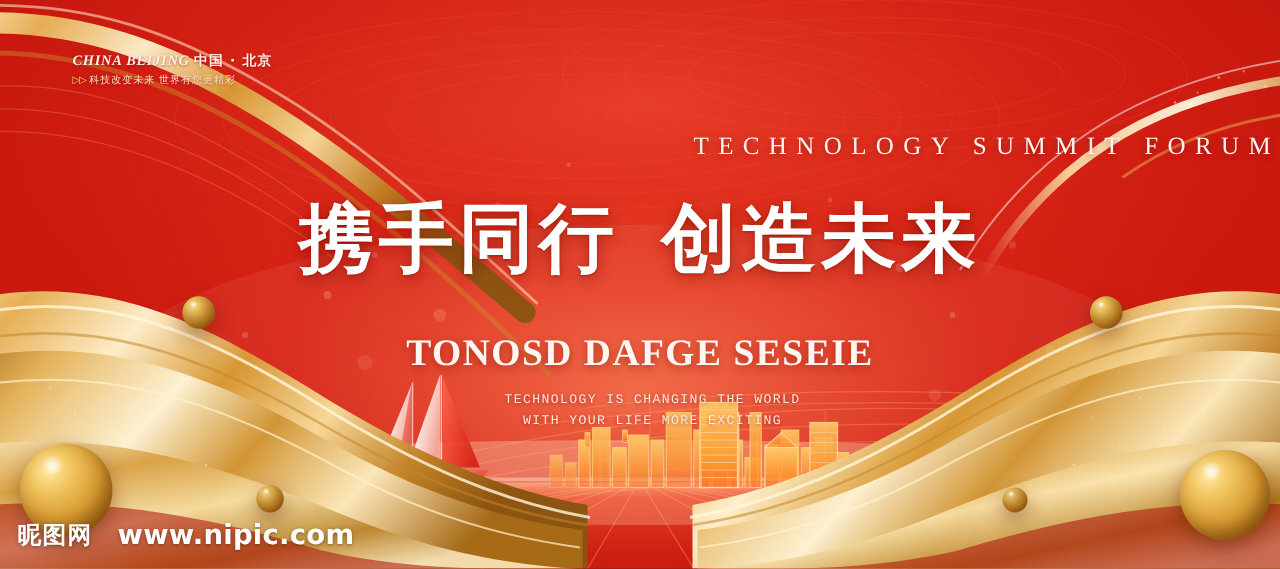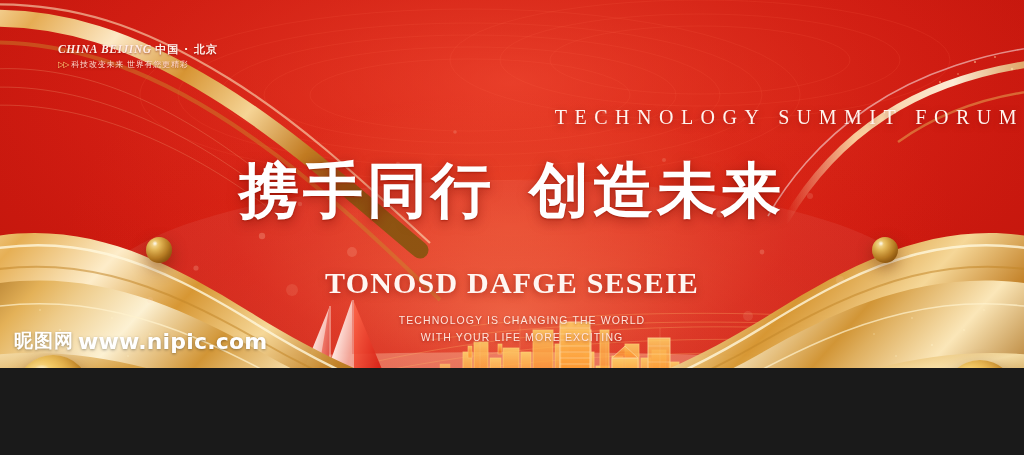--- a/index.html
+++ b/index.html
@@ -2,21 +2,21 @@
 <html><head>
 <meta charset="utf-8">
 <title>Technology Summit Forum Poster</title>
 <style>
   * { margin:0; padding:0; box-sizing:border-box; }
   html,body { background:#1a1a1a; }
   body { font-family:"Liberation Sans", sans-serif; }
 
   .poster{
     position:relative;
-    width:1024px; height:368px;
+    width:1024px; height:455px;
     overflow:hidden;
     background:
       radial-gradient(ellipse 620px 300px at 50% 62%, rgba(255,120,70,0.55) 0%, rgba(228,40,22,0.25) 45%, rgba(200,20,14,0.0) 72%),
       radial-gradient(ellipse 900px 420px at 50% 30%, #e02a16 0%, #cf1a10 48%, #b31209 100%),
       linear-gradient(180deg,#c8150d 0%, #d01d11 40%, #cc190f 100%);
   }
 
   
   .swirl{ position:absolute; inset:0; pointer-events:none; }
   .svgfull{ position:absolute; inset:0; width:1024px; height:455px; }
@@ -43,21 +43,21 @@
     font-family:"Liberation Serif", serif;
     font-style:italic; font-weight:bold;
     font-size:11.5px; letter-spacing:0.6px;
     color:#ffeee8; white-space:nowrap;
     text-shadow:0 1px 2px rgba(120,10,0,.55);
   }
   .corner-brand .cb-cn{ font-style:normal; font-family:"DejaVu Sans", sans-serif; font-size:11px; letter-spacing:1px; }
   .corner-brand .cb-sub{
     margin-top:3px; font-size:8px; letter-spacing:.8px;
     color:#ffd9cd; white-space:nowrap;
-    font-family:Liberation Serif, serif;
+    font-family:Liberation Sans, sans-serif;
     text-shadow:0 1px 2px rgba(120,10,0,.5);
   }
   .cb-arrow{ color:#ffd27a; margin-right:3px; font-size:8px; letter-spacing:-1px; }
 
   .center{
     position:absolute; left:0; right:0; top:0; z-index:40;
     text-align:center;
   }
   .eyebrow{
     margin-top:106px;
@@ -79,29 +79,29 @@
   .subhead{
     margin-top:34px;
     font-family:"Liberation Serif", serif;
     font-weight:bold; font-size:30px;
     letter-spacing:1.2px; color:#fff6f2;
     text-shadow:0 2px 7px rgba(115,10,0,.5);
   }
   .tagline{
     margin-top:12px;
     font-size:10.5px; letter-spacing:1.1px; line-height:1.65;
-    color:#ffe4db; font-family:Liberation Sans, sans-serif;
+    color:#ffe4db; font-family:Liberation Mono, monospace;
     text-shadow:0 1px 3px rgba(120,10,0,.5);
     margin-left:20px;
   }
 
   
   .watermark{
     position:absolute; left:14px; bottom:14px; z-index:60;
-    display:flex; align-items:center; gap:4px;
+    display:flex; align-items:center; gap:20px;
   }
   .wm-cn{
     font-family:"DejaVu Sans", sans-serif;
     font-size:19px; font-weight:bold; color:#ffffff;
     letter-spacing:1px;
     text-shadow:0 1px 3px rgba(0,0,0,.35);
   }
   .wm-url{
     font-family:"DejaVu Sans", sans-serif;
     font-size:22px; font-weight:bold; color:#ffffff;

